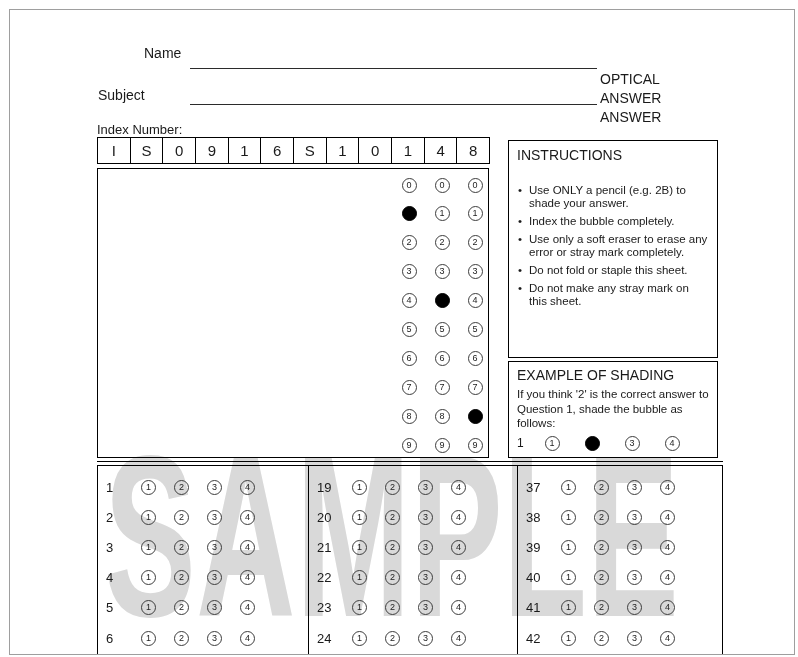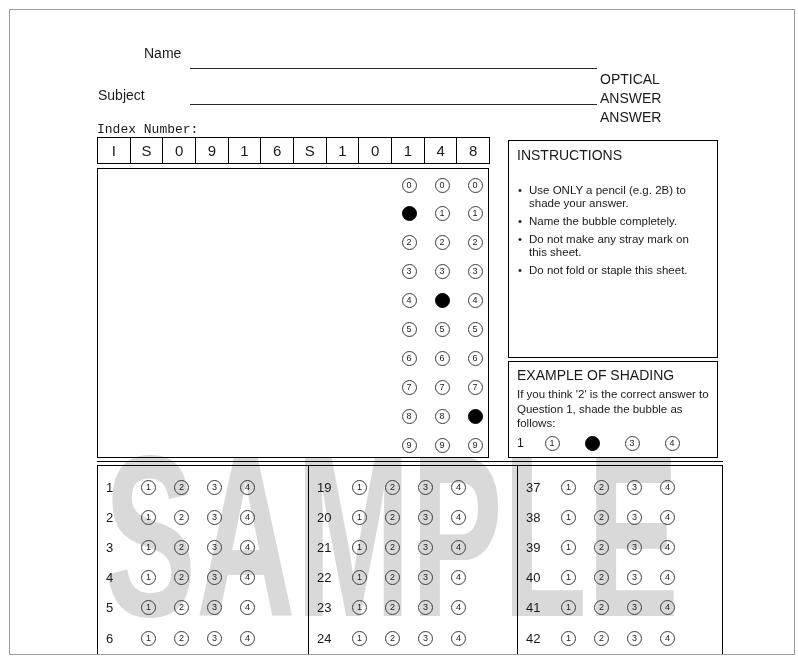--- a/index.html
+++ b/index.html
@@ -11,21 +11,21 @@
         line-height:1;color:#d9d9d9;letter-spacing:0;white-space:nowrap;
         transform:scaleX(0.6);transform-origin:left top;z-index:0;}
   .lbl{position:absolute;font-size:14px;z-index:2;}
   .name-label{left:98px;top:45px;margin-left:46px;}
   .subject-label{left:98px;top:87px;}
   .write-line{position:absolute;height:0;border-bottom:1px solid #2b2b2b;z-index:2;}
   .name-line{left:190px;top:68px;width:407px;}
   .subject-line{left:190px;top:104px;width:407px;}
   .sheet-title{position:absolute;left:600px;top:29px;width:133px;text-align:left;
         font-size:14px;line-height:19px;z-index:2;margin-top:41px;}
-  .index-label{left:97px;top:122px;font-size:13px;font-family:Liberation Mono, monospace;}
+  .index-label{left:97px;top:122px;font-size:13px;}
   .index-header{position:absolute;left:97px;top:137px;width:391px;height:25px;
         display:flex;border:1px solid #000;z-index:2;background:transparent;}
   .index-header .cell{flex:1;border-right:1px solid #000;text-align:center;
         font-size:15px;line-height:25px;}
   .index-header .cell:last-child{border-right:none;}
   .index-bubble-box{position:absolute;left:97px;top:168px;width:390px;height:288px;
         border:1px solid #000;z-index:2;}
   .bubble{position:absolute;width:15px;height:15px;border:1px solid #3d3d3d;
         border-radius:50%;box-sizing:border-box;font-size:9px;line-height:13px;
         text-align:center;color:#222;z-index:3;}
@@ -118,23 +118,24 @@
       <div class="bubble" style="left: 369.5px; top: 181.9px;">6</div>
       <div class="bubble" style="left: 369.5px; top: 210.8px;">7</div>
       <div class="bubble filled" style="left: 369.5px; top: 239.7px;"></div>
       <div class="bubble" style="left: 369.5px; top: 268.6px;">9</div>
     </div>
 
   <div class="ins-box">
     <div class="ins-title">INSTRUCTIONS</div>
     <div>
         <div class="bullet-item">Use ONLY a pencil (e.g. 2B) to shade your answer.</div>
-        <div class="bullet-item">Name the bubble completely.</div>
+        <div class="bullet-item">Index the bubble completely.</div>
+        <div class="bullet-item">Use only a soft eraser to erase any error or stray mark completely.</div>
+        <div class="bullet-item">Do not fold or staple this sheet.</div>
         <div class="bullet-item">Do not make any stray mark on this sheet.</div>
-        <div class="bullet-item">Do not fold or staple this sheet.</div>
       </div>
   </div>
 
   <div class="ex-box">
     <div class="ex-title">EXAMPLE OF SHADING</div>
     <div class="ex-text">If you think '2' is the correct answer to Question 1, shade the bubble as follows:</div>
     <div class="ex-row">
       <span class="qnum">1</span>
     <div class="slot">
           <div class="bubble">1</div>

